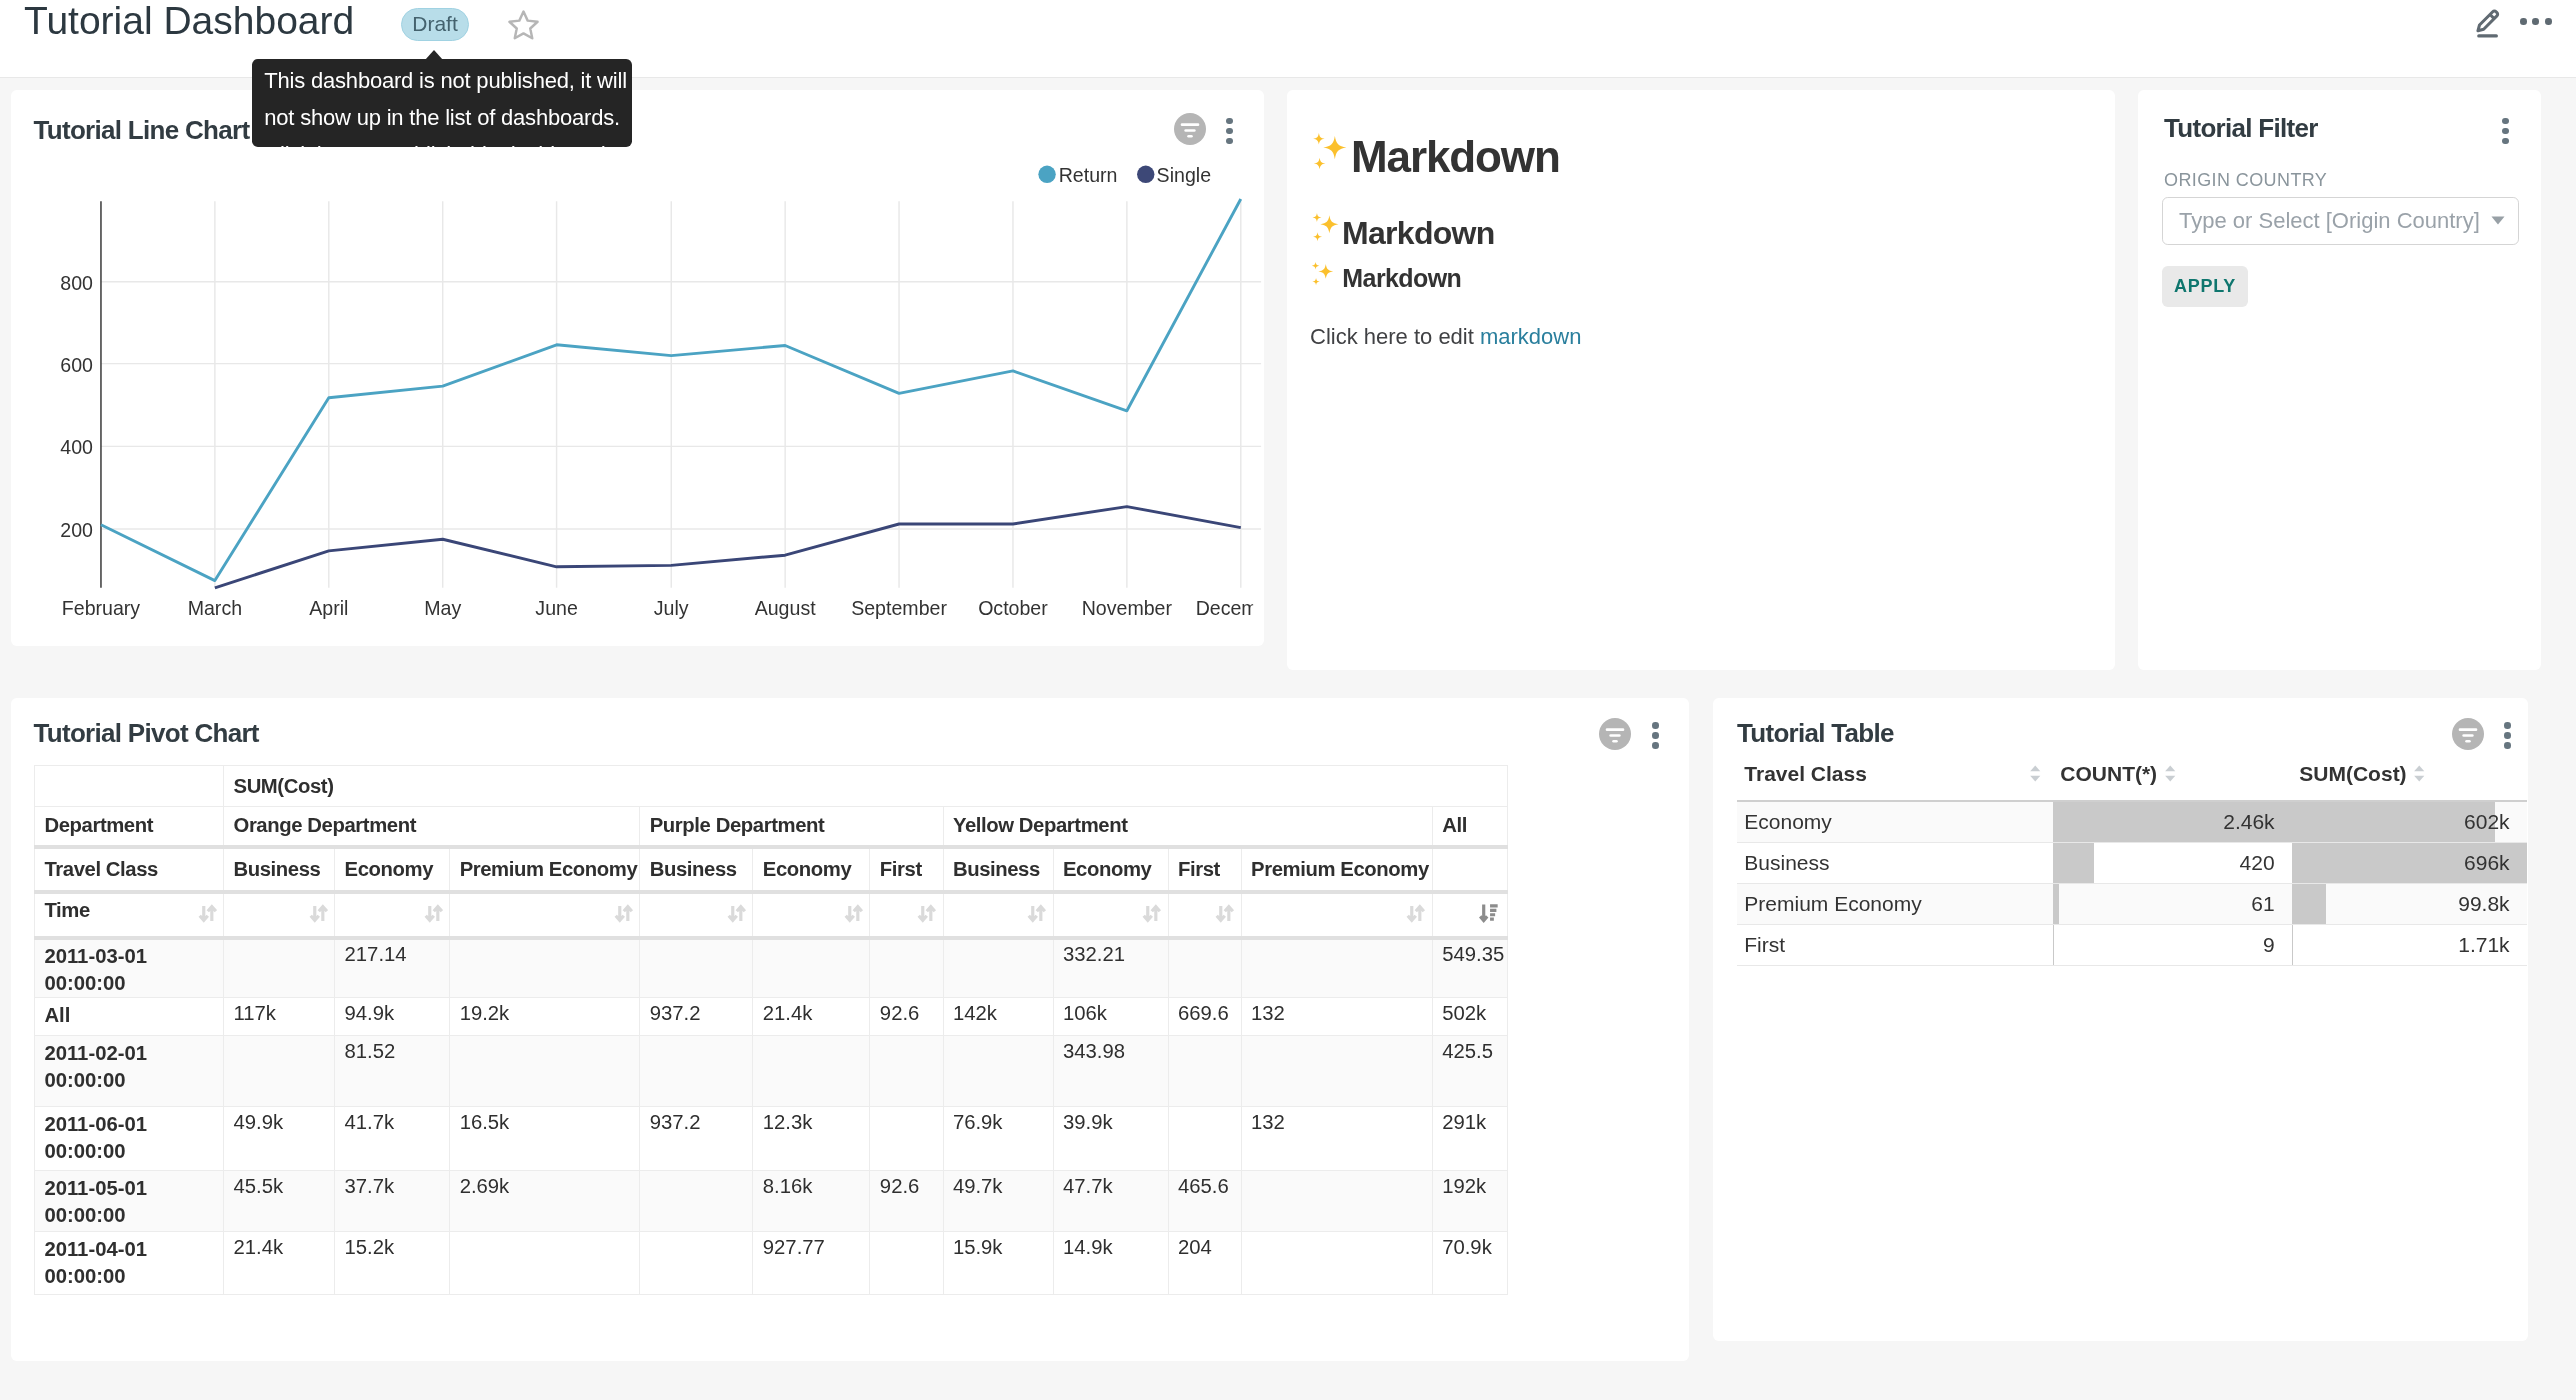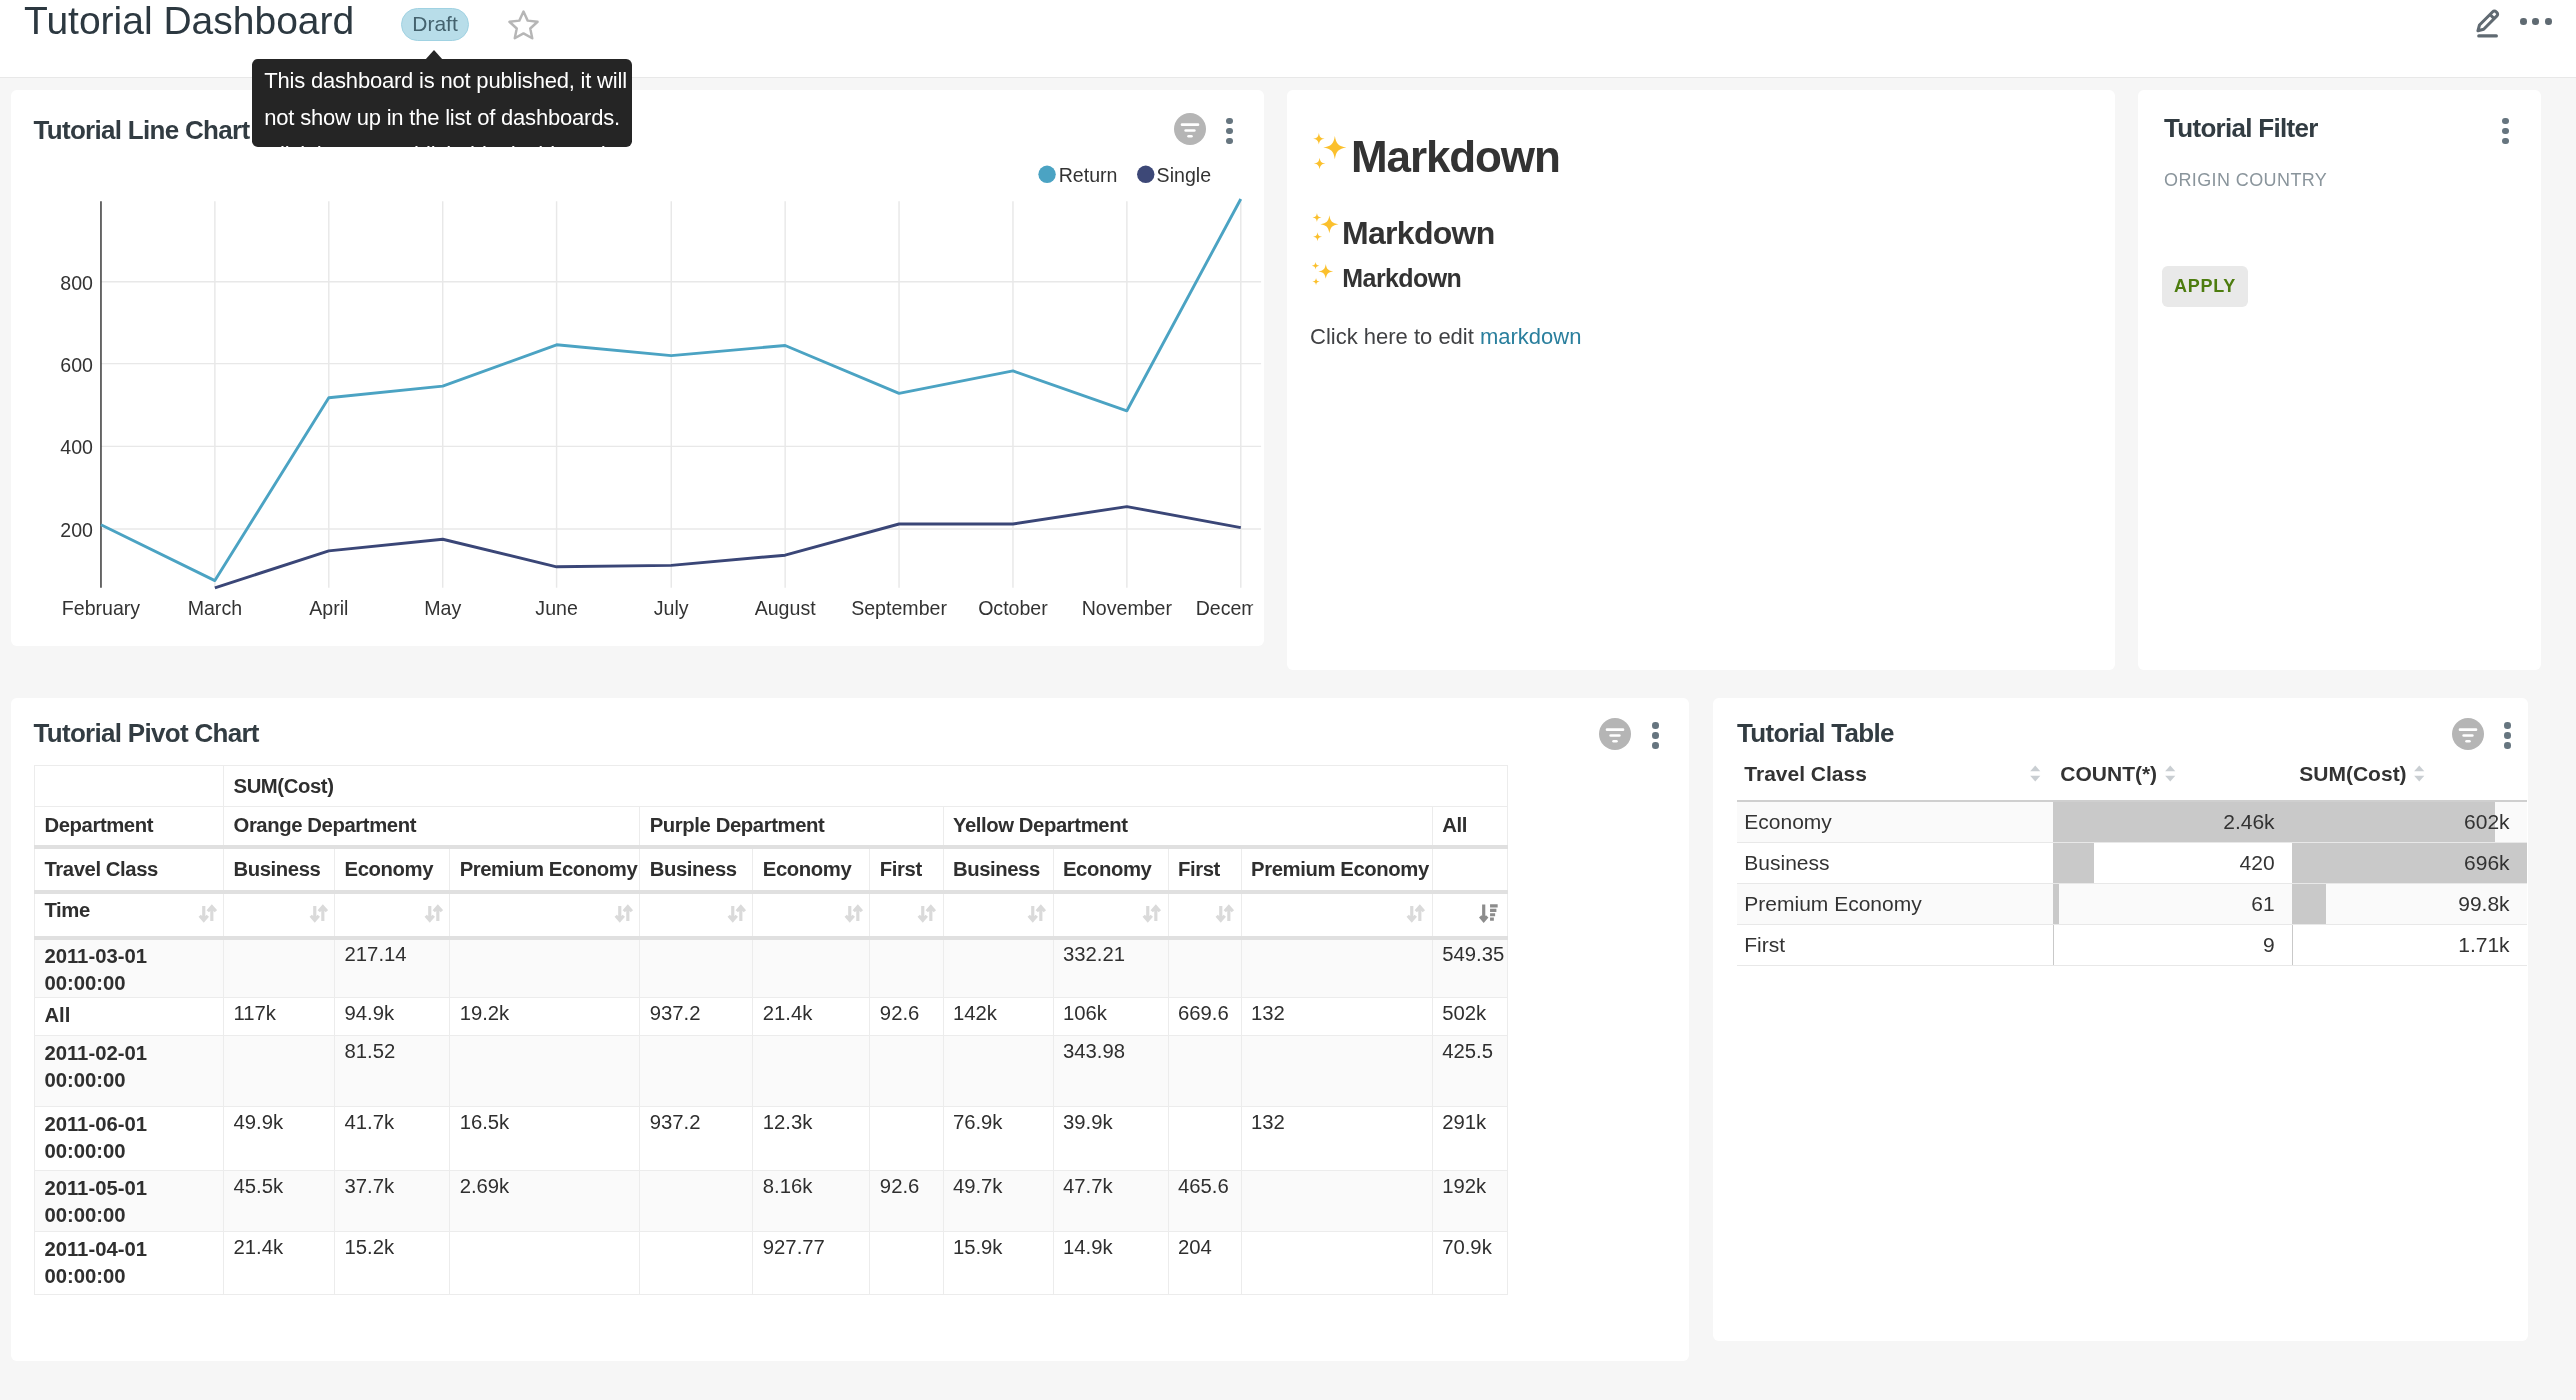--- a/index.html
+++ b/index.html
@@ -181,21 +181,27 @@
 </div>
 
 <div class="card" id="card-filter" style="left:2138px;top:90px;width:403px;height:580px">
   <div class="card-title" style="left:26px;top:22.5px">Tutorial Filter</div>
   <div class="kebab" style="left:364px;top:27.6px">
       <span></span>
       <span></span>
       <span></span>
     </div>
   <div style="position:absolute;left:26px;top:80px;font-size:18px;font-weight:500;color:#8a959c;letter-spacing:0.4px">ORIGIN COUNTRY</div>
-  <div style="position:absolute;left:24px;top:176px;width:86px;height:41px;background:#e9e9e9;border-radius:5.8px;font-size:18px;font-weight:600;color:#4d7c0f;text-align:center;line-height:41px;letter-spacing:0.7px">APPLY</div>
+  <div style="position:absolute;left:24px;top:107px;width:357px;height:48px;border:1.5px solid #d5d5d5;border-radius:5.8px;background:#fff">
+    <div style="position:absolute;left:16px;top:10.2px;font-size:22px;color:#9aa2a9">Type or Select [Origin Country]</div>
+    <svg style="position:absolute;right:11.6px;top:17.4px" width="16" height="11.6" viewBox="0 0 22 16">
+        <path d="M2 2 L11 13 L20 2 Z" fill="#98a0a6"></path>
+      </svg>
+  </div>
+  <div style="position:absolute;left:24px;top:176px;width:86px;height:41px;background:#e9e9e9;border-radius:5.8px;font-size:18px;font-weight:600;color:#0f766e;text-align:center;line-height:41px;letter-spacing:0.7px">APPLY</div>
 </div>
 
 <div class="card" id="card-pivot" style="left:11px;top:698px;width:1678px;height:663px">
   <div class="card-title" style="left:22.5px;top:20.3px">Tutorial Pivot Chart</div>
   <div class="badge" style="left:1588px;top:20.3px">
     <svg width="32" height="32" viewBox="0 0 44 44">
       <g stroke="#fff" stroke-width="3.6" stroke-linecap="round">
         <line x1="11" y1="16" x2="33" y2="16"></line>
         <line x1="16" y1="24" x2="28" y2="24"></line>
         <line x1="20" y1="32" x2="24" y2="32"></line>

